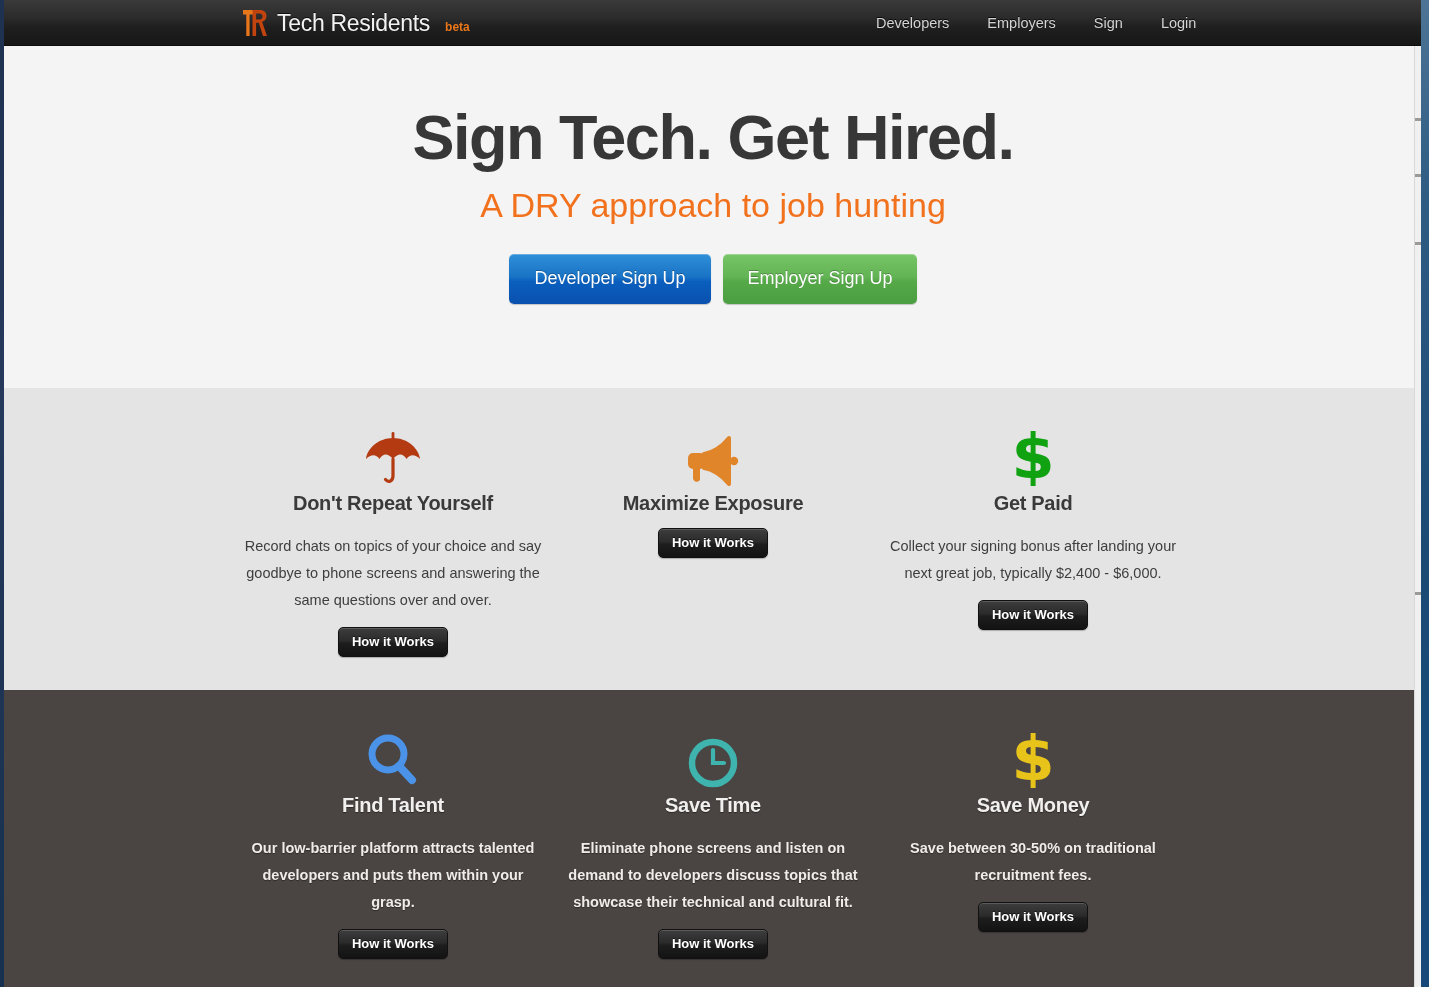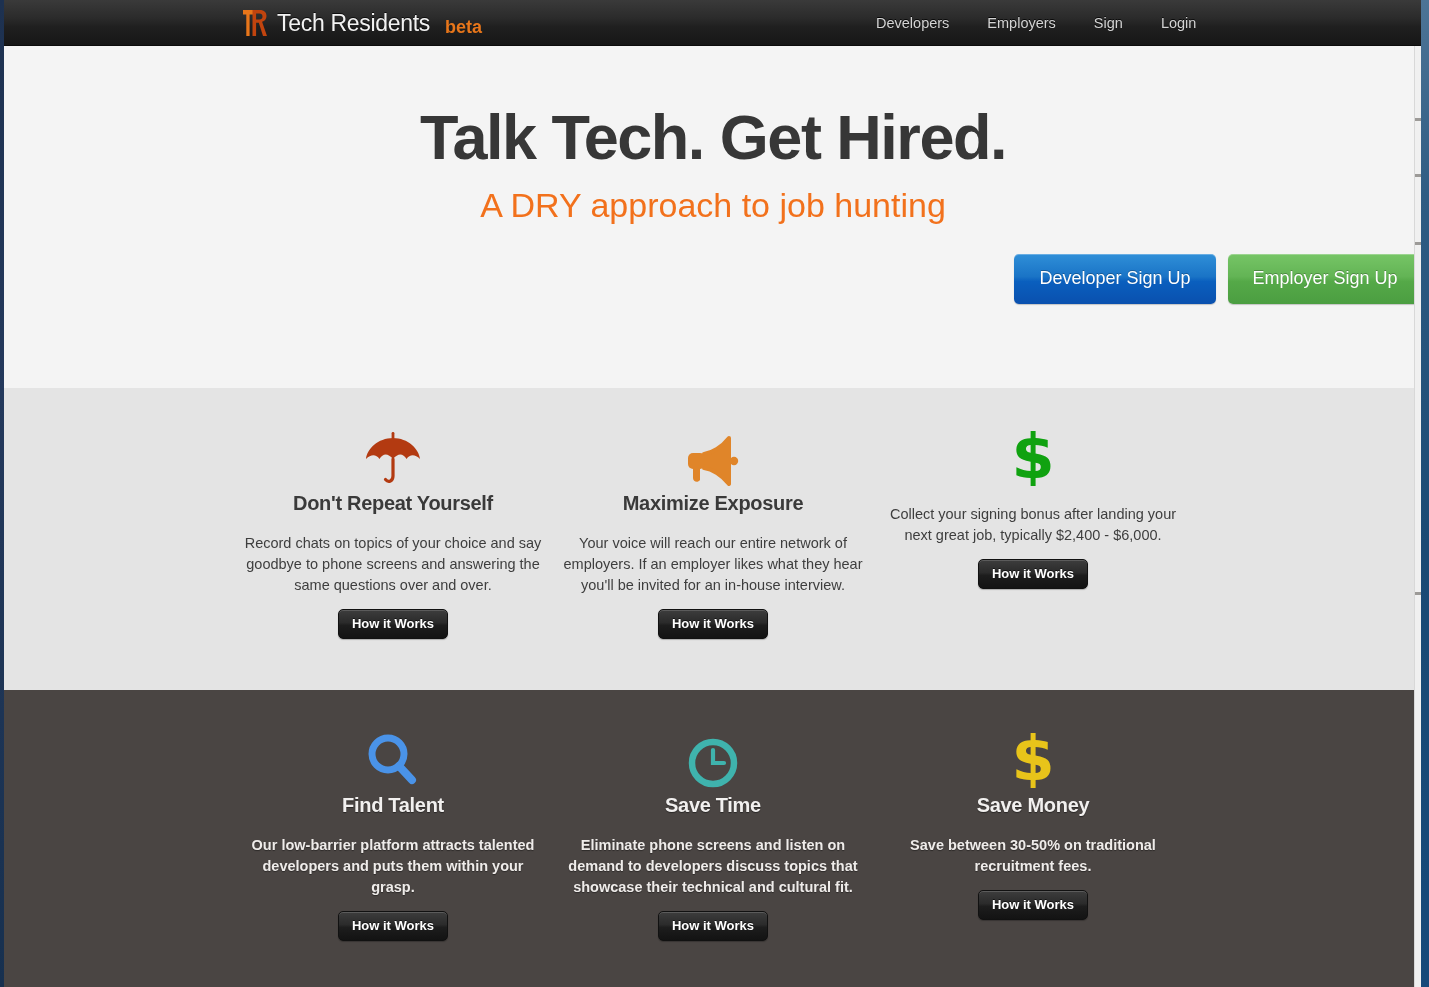--- a/index.html
+++ b/index.html
@@ -42,21 +42,21 @@
     display: flex; align-items: center; gap: 9px; cursor: pointer;
   }
   .logo-mark {
     width: 26px; height: 30px; position: relative; display: block;
   }
   .brand-text {
     color: #f2f2f2; font-size: 23px; font-weight: 500; letter-spacing: -0.3px;
     text-shadow: 0 -1px 0 rgba(0,0,0,.7);
   }
   .brand-beta {
-    color: #e8761a; font-size: 18px; font-weight: 600; margin-left: 6px;
+    color: #e8761a; font-size: 12px; font-weight: 600; margin-left: 6px;
     position: relative; top: 4px;
   }
   .nav-links {
     position: absolute; left: 872px; top: 0; height: 46px;
     display: flex; align-items: center; gap: 38px;
   }
   .nav-links a {
     color: #d4d4d4; font-size: 14.5px; text-decoration: none;
     text-shadow: 0 -1px 0 rgba(0,0,0,.8);
   }
@@ -68,21 +68,21 @@
     text-align: center;
   }
   .hero h1 {
     font-size: 63px; font-weight: bold; color: #373737;
     letter-spacing: -1.5px; line-height: 1.05;
   }
   .hero .tagline {
     font-size: 34px; color: #f2711c; margin-top: 16px; font-weight: 400;
   }
   .cta-row {
-    margin-top: 29px; display: flex; justify-content: flex-end; gap: 12px;
+    margin-top: 29px; display: flex; justify-content: center; gap: 12px;
   }
   .btn-cta {
     border: none; color: #fff; font-size: 18px;
     padding: 14px 22px 15px; border-radius: 5px; cursor: pointer;
     font-family: "Liberation Sans", sans-serif;
     text-shadow: 0 -1px 0 rgba(0,0,0,.25);
   }
   .btn-blue {
     background: linear-gradient(to bottom,#2f8fd8 0%, #1a74c6 45%, #0a5fbe 55%, #0a50ae 100%);
     box-shadow: inset 0 1px 0 rgba(255,255,255,.28), 0 1px 1px rgba(0,0,0,.2);
@@ -109,21 +109,21 @@
   .card .icon-wrap {
     height: 72px; display: flex; align-items: flex-end; justify-content: center;
     margin-bottom: 6px;
   }
   .card h3 {
     font-size: 20px; font-weight: bold; letter-spacing: -0.3px;
   }
   .sec-light .card h3 { color: #3a3a3a; }
   .sec-dark  .card h3 { color: #f2f0ef; text-shadow: 0 1px 1px rgba(0,0,0,.45); }
   .card p {
-    font-size: 14.5px; line-height: 21px; margin-top: 18px;
+    font-size: 14.5px; line-height: 27px; margin-top: 18px;
   }
   .sec-light .card p { color: #3e3e3e; }
   .sec-dark  .card p { color: #efecea; font-weight: 600; text-shadow: 0 1px 1px rgba(0,0,0,.4); }
   .btn-how {
     margin-top: 13px;
     background: linear-gradient(to bottom,#3d3d3d 0%, #2b2b2b 45%, #1d1d1d 55%, #131313 100%);
     border: 1px solid #111; color: #fff; font-size: 13px; font-weight: bold;
     padding: 6px 13px 7px; border-radius: 5px; cursor: pointer;
     font-family: "Liberation Sans", sans-serif;
     box-shadow: inset 0 1px 0 rgba(255,255,255,.16), 0 1px 1px rgba(0,0,0,.25);
@@ -165,21 +165,21 @@
 
       <nav class="nav-links">
         <a href="#">Developers</a>
         <a href="#">Employers</a>
         <a href="#">Sign</a>
         <a href="#">Login</a>
       </nav>
     </div>
 
     <section class="hero">
-      <h1>Talk Tech. Get Hired.</h1>
+      <h1>Sign Tech. Get Hired.</h1>
       <div class="tagline">A DRY approach to job hunting</div>
       <div class="cta-row">
         <button class="btn-cta btn-blue">Developer Sign Up</button>
         <button class="btn-cta btn-green">Employer Sign Up</button>
       </div>
     </section>
 
     <section class="section sec-light">
 
       <div class="annot annot-dev">
@@ -210,30 +210,30 @@
           <div class="icon-wrap">
             <svg width="62" height="54" viewBox="0 0 62 54">
               <path d="M47 6 C40 15, 30 21, 22 22 L22 36 C30 37, 40 43, 47 52 Z" fill="#e08529"></path>
               <path d="M47 6 C40 15, 30 21, 22 22 L22 36 C30 37, 40 43, 47 52 Z" fill="none" stroke="#e08529" stroke-width="4" stroke-linejoin="round"></path>
               <rect x="6" y="21" width="17" height="16" rx="5" fill="#e08529"></rect>
               <path d="M11 37 L11 46 C11 50, 16 51, 18 48 L18 37 Z" fill="#e08529"></path>
               <circle cx="52" cy="29" r="4.2" fill="#e08529"></circle>
             </svg>
           </div>
           <h3>Maximize Exposure</h3>
-          <p>Your voice will reach our entire network of employers. If an employer likes what they hear you'll be invited for an in-house interview.</p>
           <button class="btn-how">How it Works</button>
         </div>
 
         <div class="card">
           <div class="icon-wrap">
             <svg width="44" height="58" viewBox="0 0 44 58">
               <text x="22" y="50" text-anchor="middle" font-family="DejaVu Sans, sans-serif" font-size="62" font-weight="bold" fill="#10a210">$</text>
             </svg>
           </div>
+          <h3>Get Paid</h3>
           <p>Collect your signing bonus after landing your next great job, typically $2,400 - $6,000.</p>
           <button class="btn-how">How it Works</button>
         </div>
 
       </div>
     </section>
 
     <section class="section sec-dark">
 
       <div class="cards">

